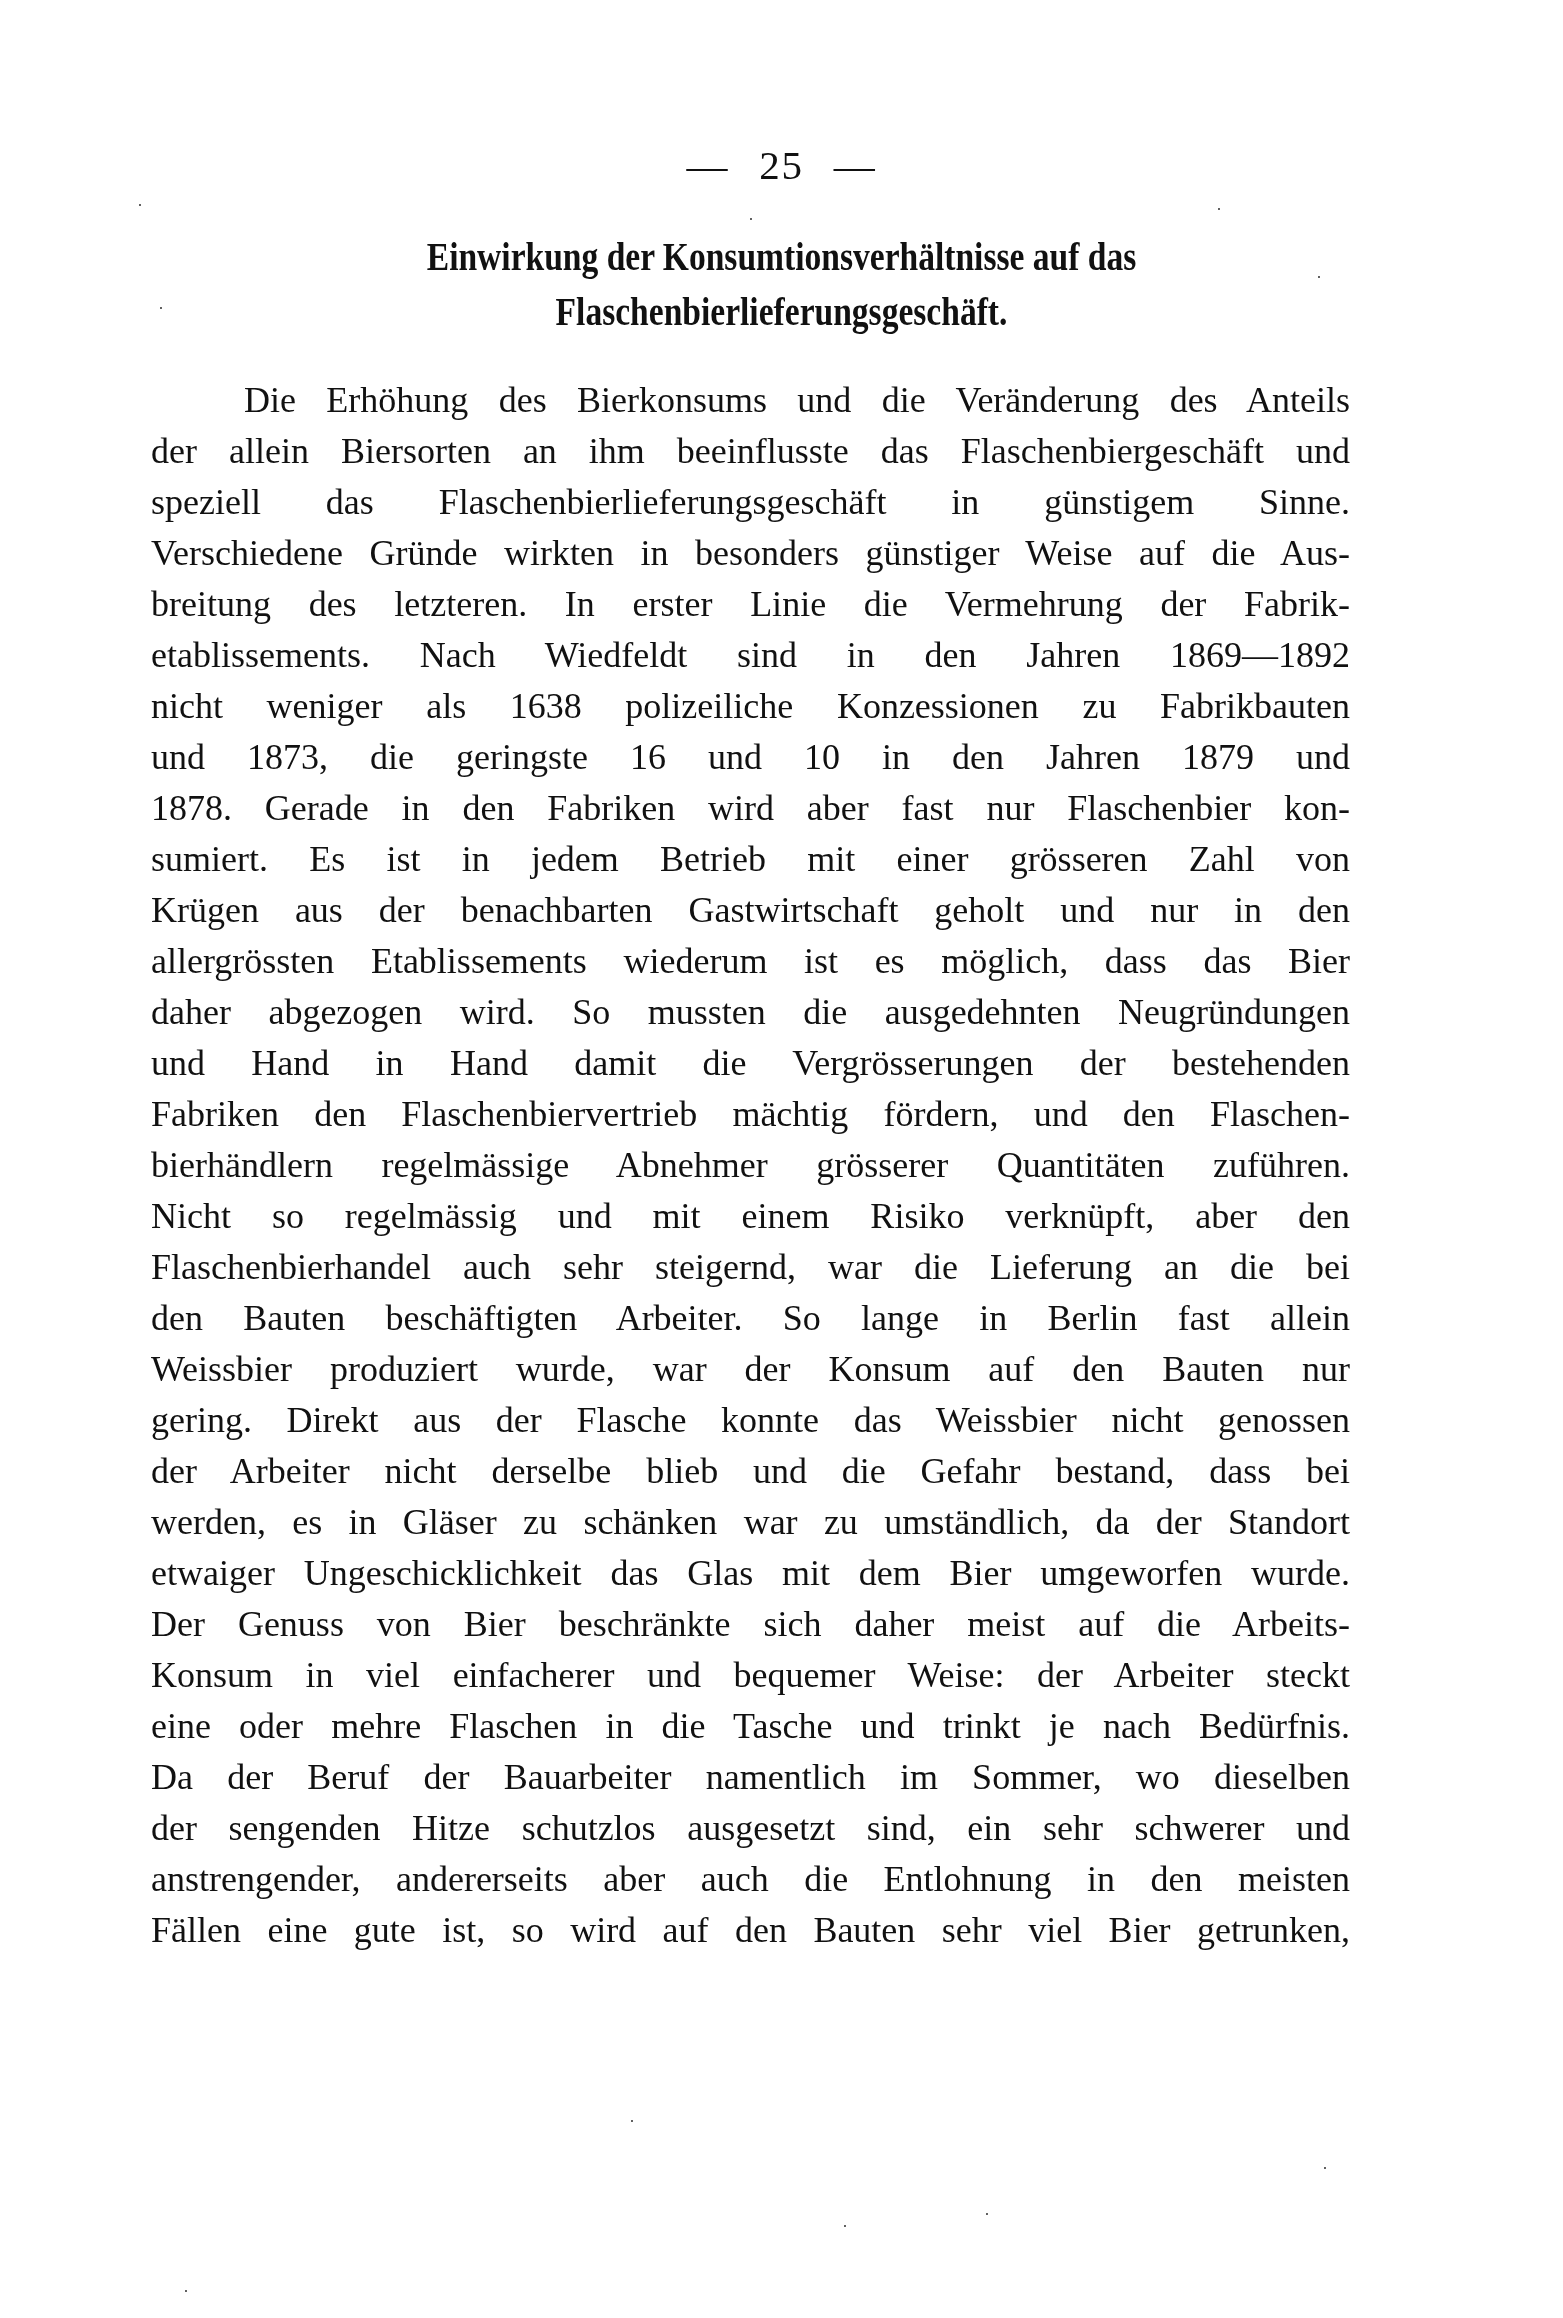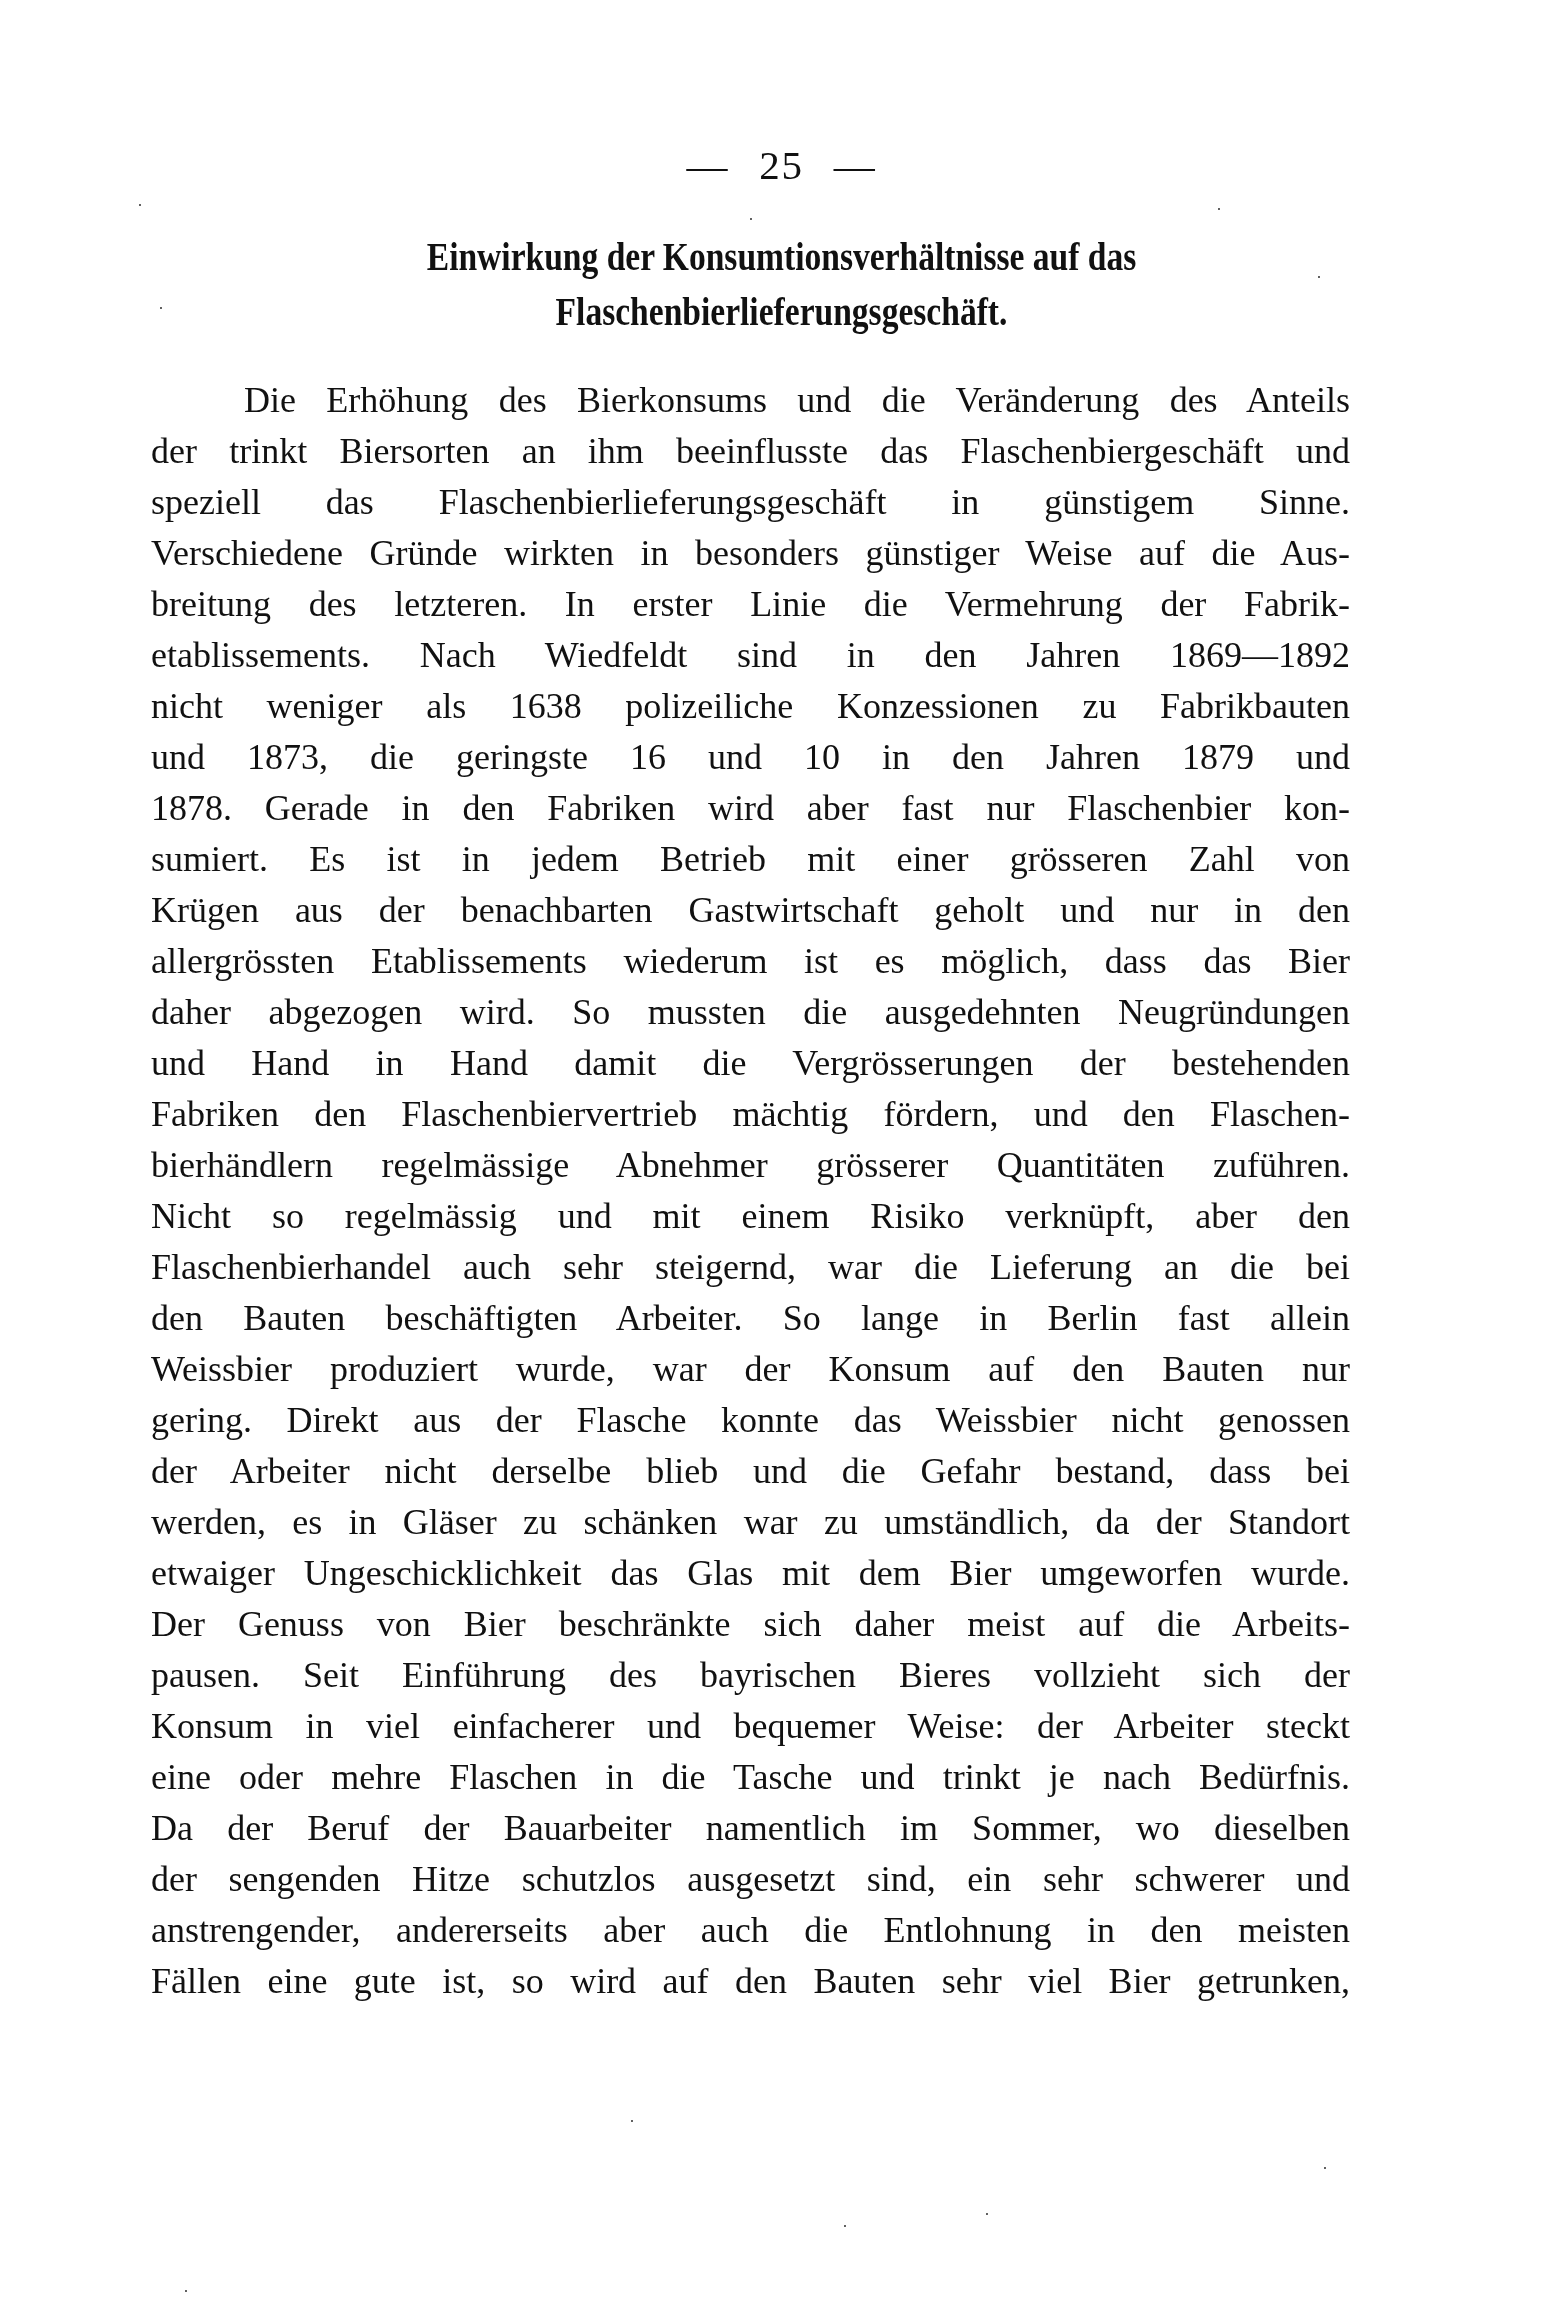--- a/index.html
+++ b/index.html
@@ -79,21 +79,21 @@
     <span>—</span><span class="num">25</span><span>—</span>
   </div>
 
   <div class="heading">
     <div>Einwirkung der Konsumtionsverhältnisse auf das</div>
     <div>Flaschenbierlieferungsgeschäft.</div>
   </div>
 
   <div class="body-text">
     <span class="line indent">Die Erhöhung des Bierkonsums und die Veränderung des Anteils</span>
-    <span class="line">der trinkt Biersorten an ihm beeinflusste das Flaschenbiergeschäft und</span>
+    <span class="line">der allein Biersorten an ihm beeinflusste das Flaschenbiergeschäft und</span>
     <span class="line">speziell das Flaschenbierlieferungsgeschäft in günstigem Sinne.</span>
     <span class="line">Verschiedene Gründe wirkten in besonders günstiger Weise auf die Aus-</span>
     <span class="line">breitung des letzteren. In erster Linie die Vermehrung der Fabrik-</span>
     <span class="line">etablissements. Nach Wiedfeldt sind in den Jahren 1869—1892</span>
     <span class="line">nicht weniger als 1638 polizeiliche Konzessionen zu Fabrikbauten</span>
     <span class="line">und 1873, die geringste 16 und 10 in den Jahren 1879 und</span>
     <span class="line">1878. Gerade in den Fabriken wird aber fast nur Flaschenbier kon-</span>
     <span class="line">sumiert. Es ist in jedem Betrieb mit einer grösseren Zahl von</span>
     <span class="line">Krügen aus der benachbarten Gastwirtschaft geholt und nur in den</span>
     <span class="line">allergrössten Etablissements wiederum ist es möglich, dass das Bier</span>
@@ -103,21 +103,20 @@
     <span class="line">bierhändlern regelmässige Abnehmer grösserer Quantitäten zuführen.</span>
     <span class="line">Nicht so regelmässig und mit einem Risiko verknüpft, aber den</span>
     <span class="line">Flaschenbierhandel auch sehr steigernd, war die Lieferung an die bei</span>
     <span class="line">den Bauten beschäftigten Arbeiter. So lange in Berlin fast allein</span>
     <span class="line">Weissbier produziert wurde, war der Konsum auf den Bauten nur</span>
     <span class="line">gering. Direkt aus der Flasche konnte das Weissbier nicht genossen</span>
     <span class="line">der Arbeiter nicht derselbe blieb und die Gefahr bestand, dass bei</span>
     <span class="line">werden, es in Gläser zu schänken war zu umständlich, da der Standort</span>
     <span class="line">etwaiger Ungeschicklichkeit das Glas mit dem Bier umgeworfen wurde.</span>
     <span class="line">Der Genuss von Bier beschränkte sich daher meist auf die Arbeits-</span>
-    <span class="line">pausen. Seit Einführung des bayrischen Bieres vollzieht sich der</span>
     <span class="line">Konsum in viel einfacherer und bequemer Weise: der Arbeiter steckt</span>
     <span class="line">eine oder mehre Flaschen in die Tasche und trinkt je nach Bedürfnis.</span>
     <span class="line">Da der Beruf der Bauarbeiter namentlich im Sommer, wo dieselben</span>
     <span class="line">der sengenden Hitze schutzlos ausgesetzt sind, ein sehr schwerer und</span>
     <span class="line">anstrengender, andererseits aber auch die Entlohnung in den meisten</span>
     <span class="line">Fällen eine gute ist, so wird auf den Bauten sehr viel Bier getrunken,</span>
   </div>
 
   <div class="specks">
     <span style="left:139px; top:204px;"></span>

